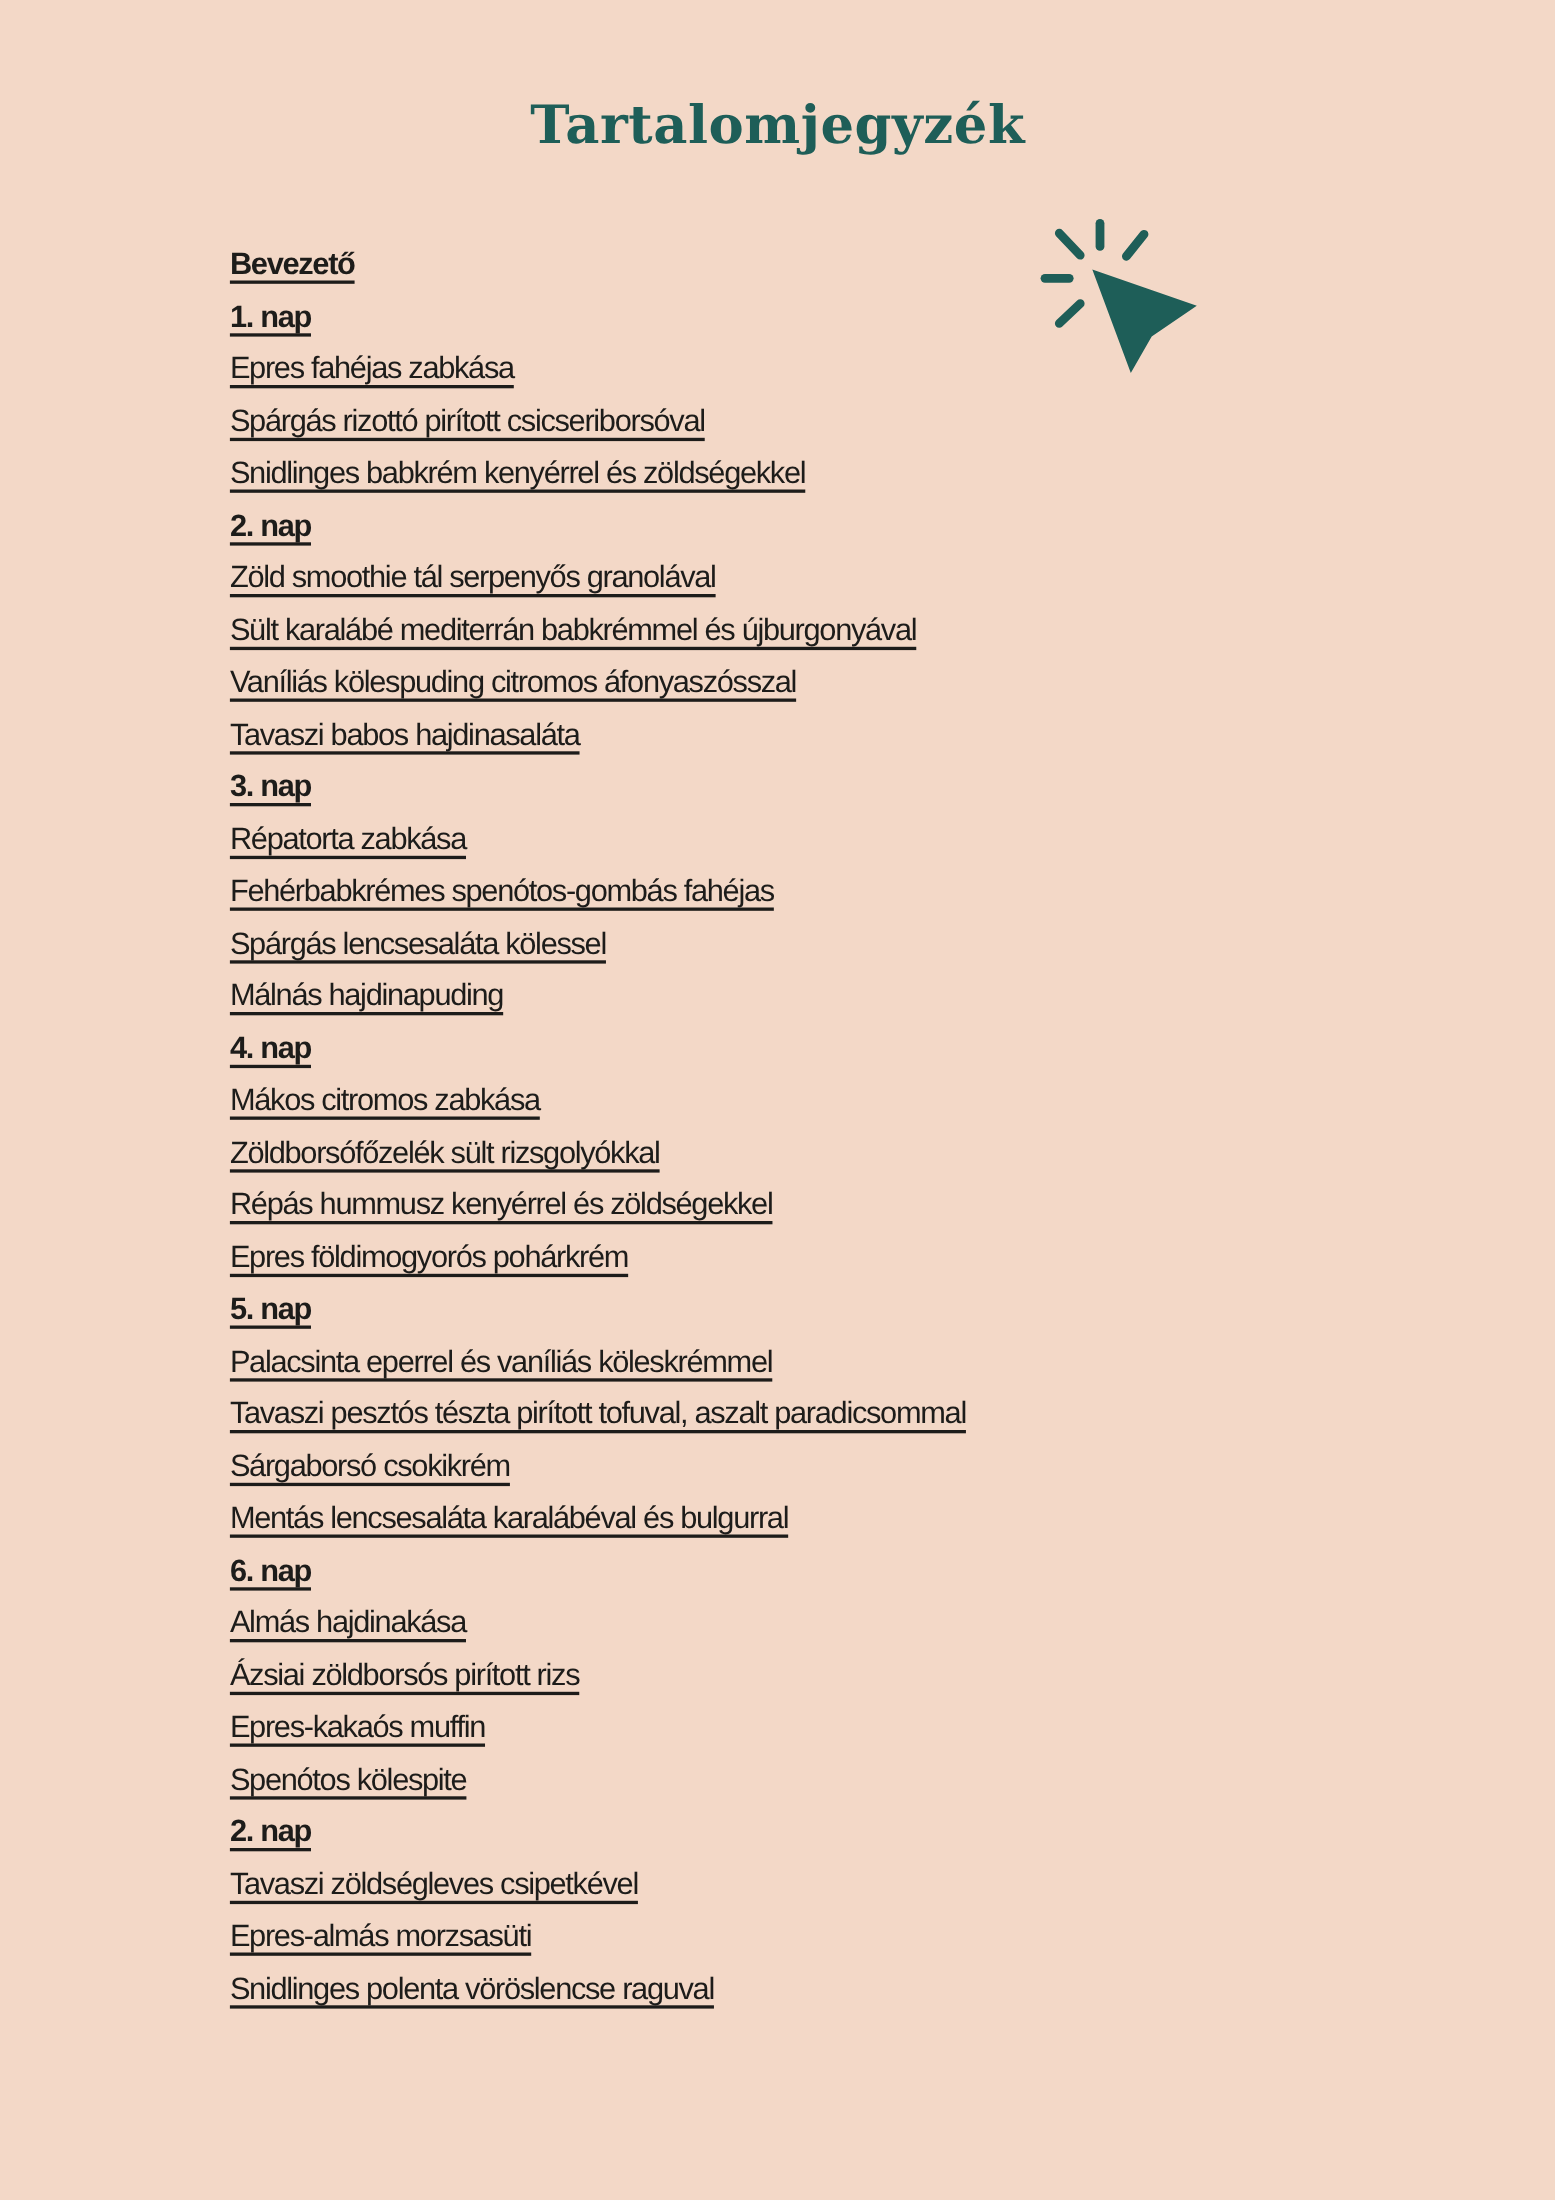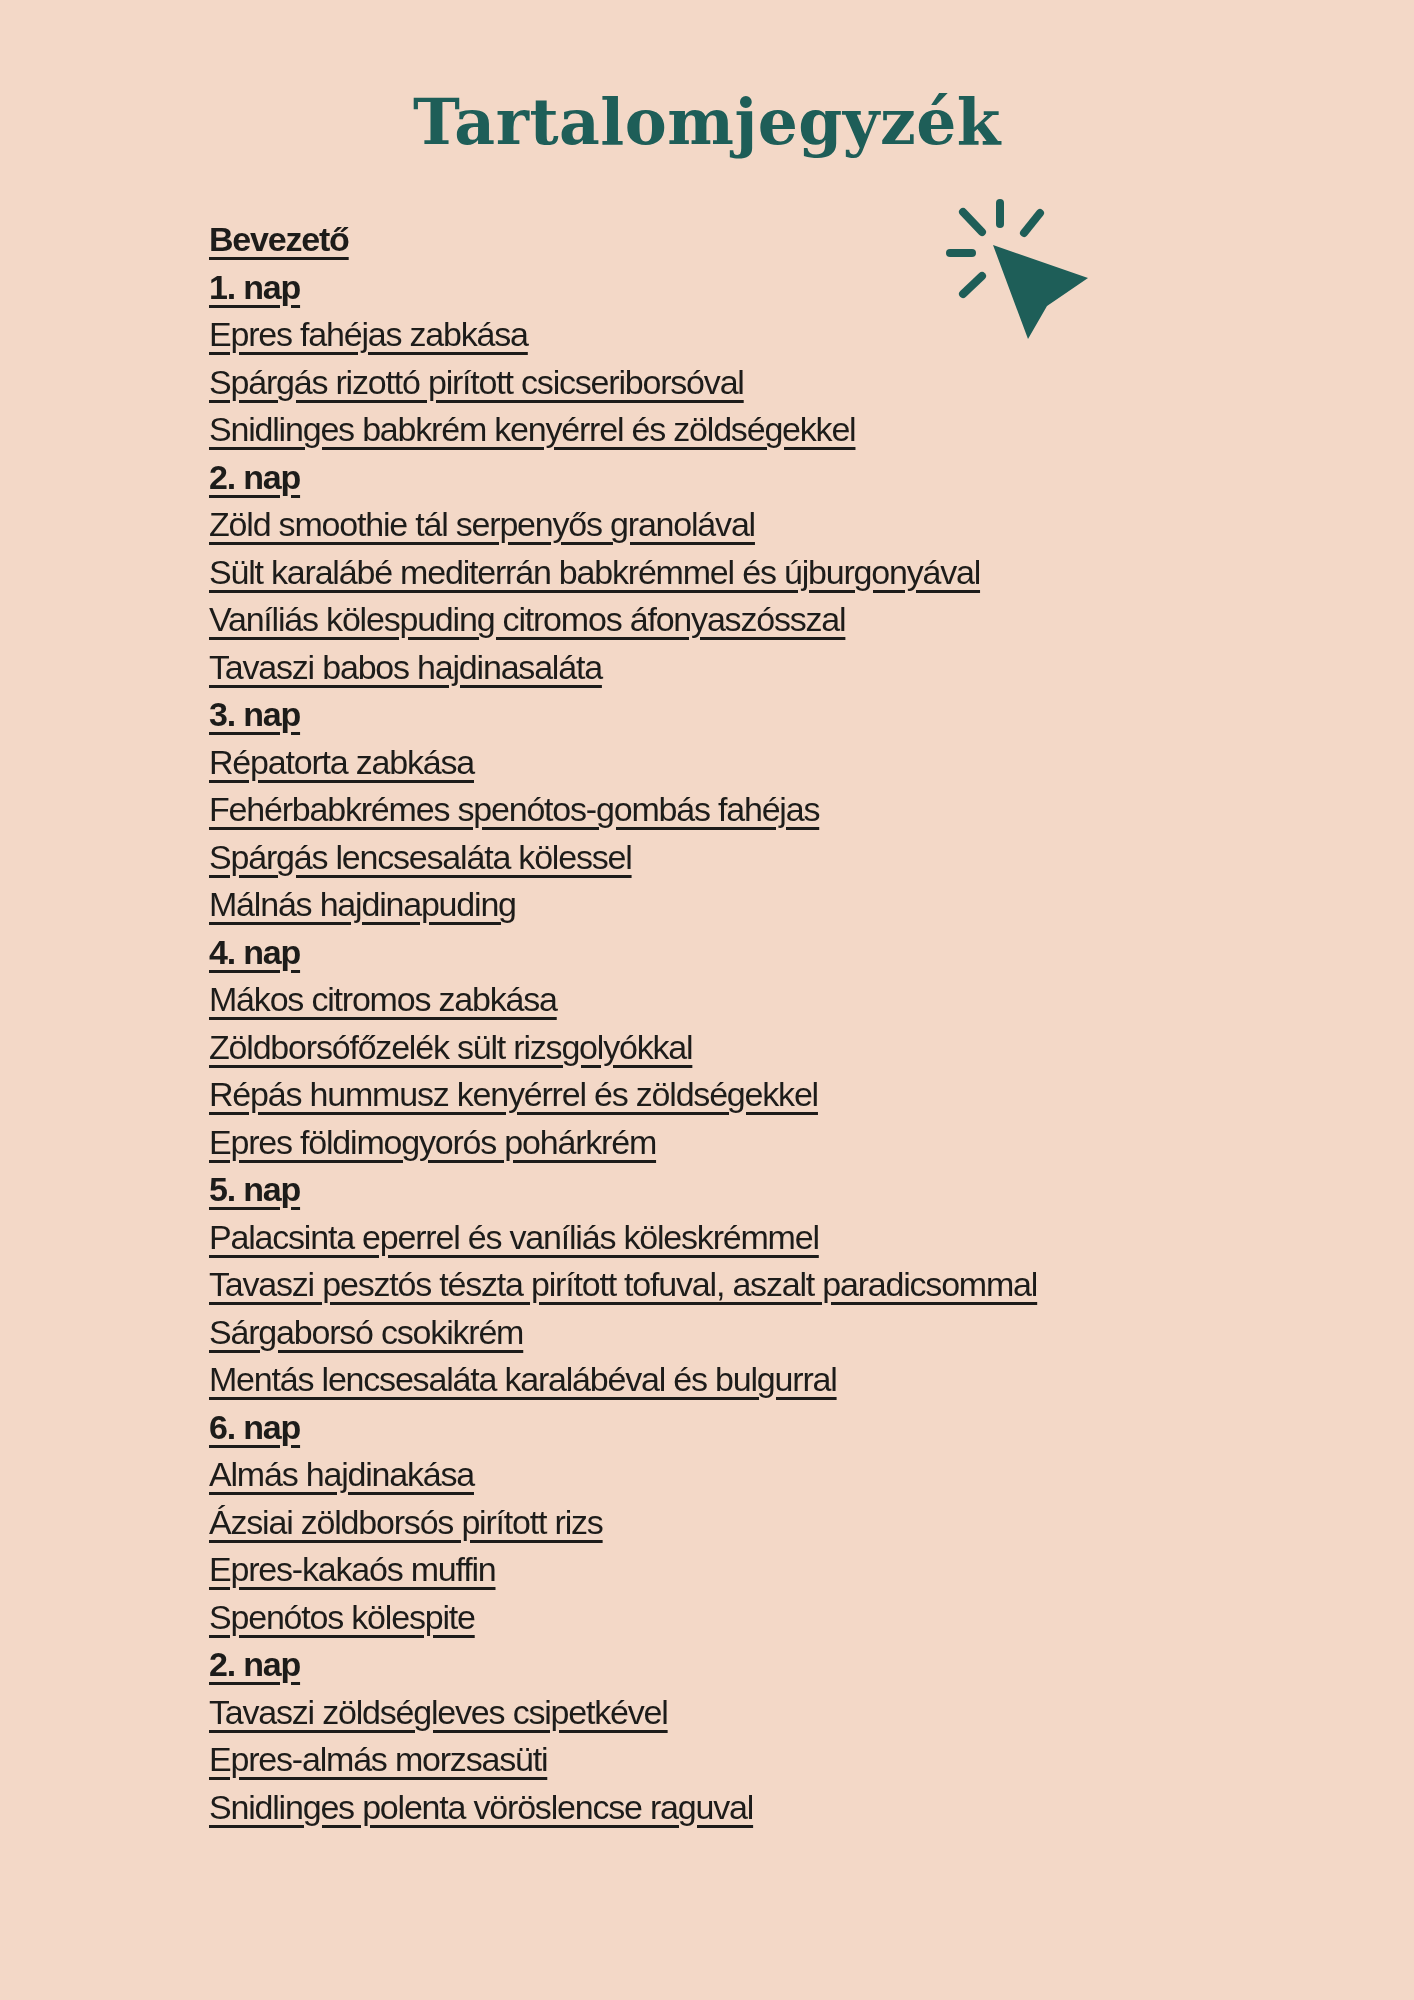--- a/index.html
+++ b/index.html
@@ -17,35 +17,35 @@
     color:var(--ink);
     overflow:hidden;
   }
   .title{
     position:absolute;
     top:88px;left:0;width:1414px;
     margin:0;
     text-align:center;
     font-family:"DejaVu Serif", serif;
     font-weight:bold;
-    font-size:63px;
+    font-size:48px;
     line-height:1.1;
     color:var(--teal);
     letter-spacing:0.5px;
   }
   .click-icon{
     position:absolute;
     left:945px;top:193px;
     width:150px;height:160px;
   }
   .toc{
     position:absolute;
     left:209px;top:216px;
     width:1000px;
-    font-size:34px;
+    font-size:28px;
     line-height:47.5px;
     letter-spacing:-1.2px;
   }
   .toc-line{
     white-space:nowrap;
     width:-moz-fit-content;
     width:fit-content;
     text-decoration:underline;
     text-decoration-thickness:2.5px;
     text-underline-offset:6px;

